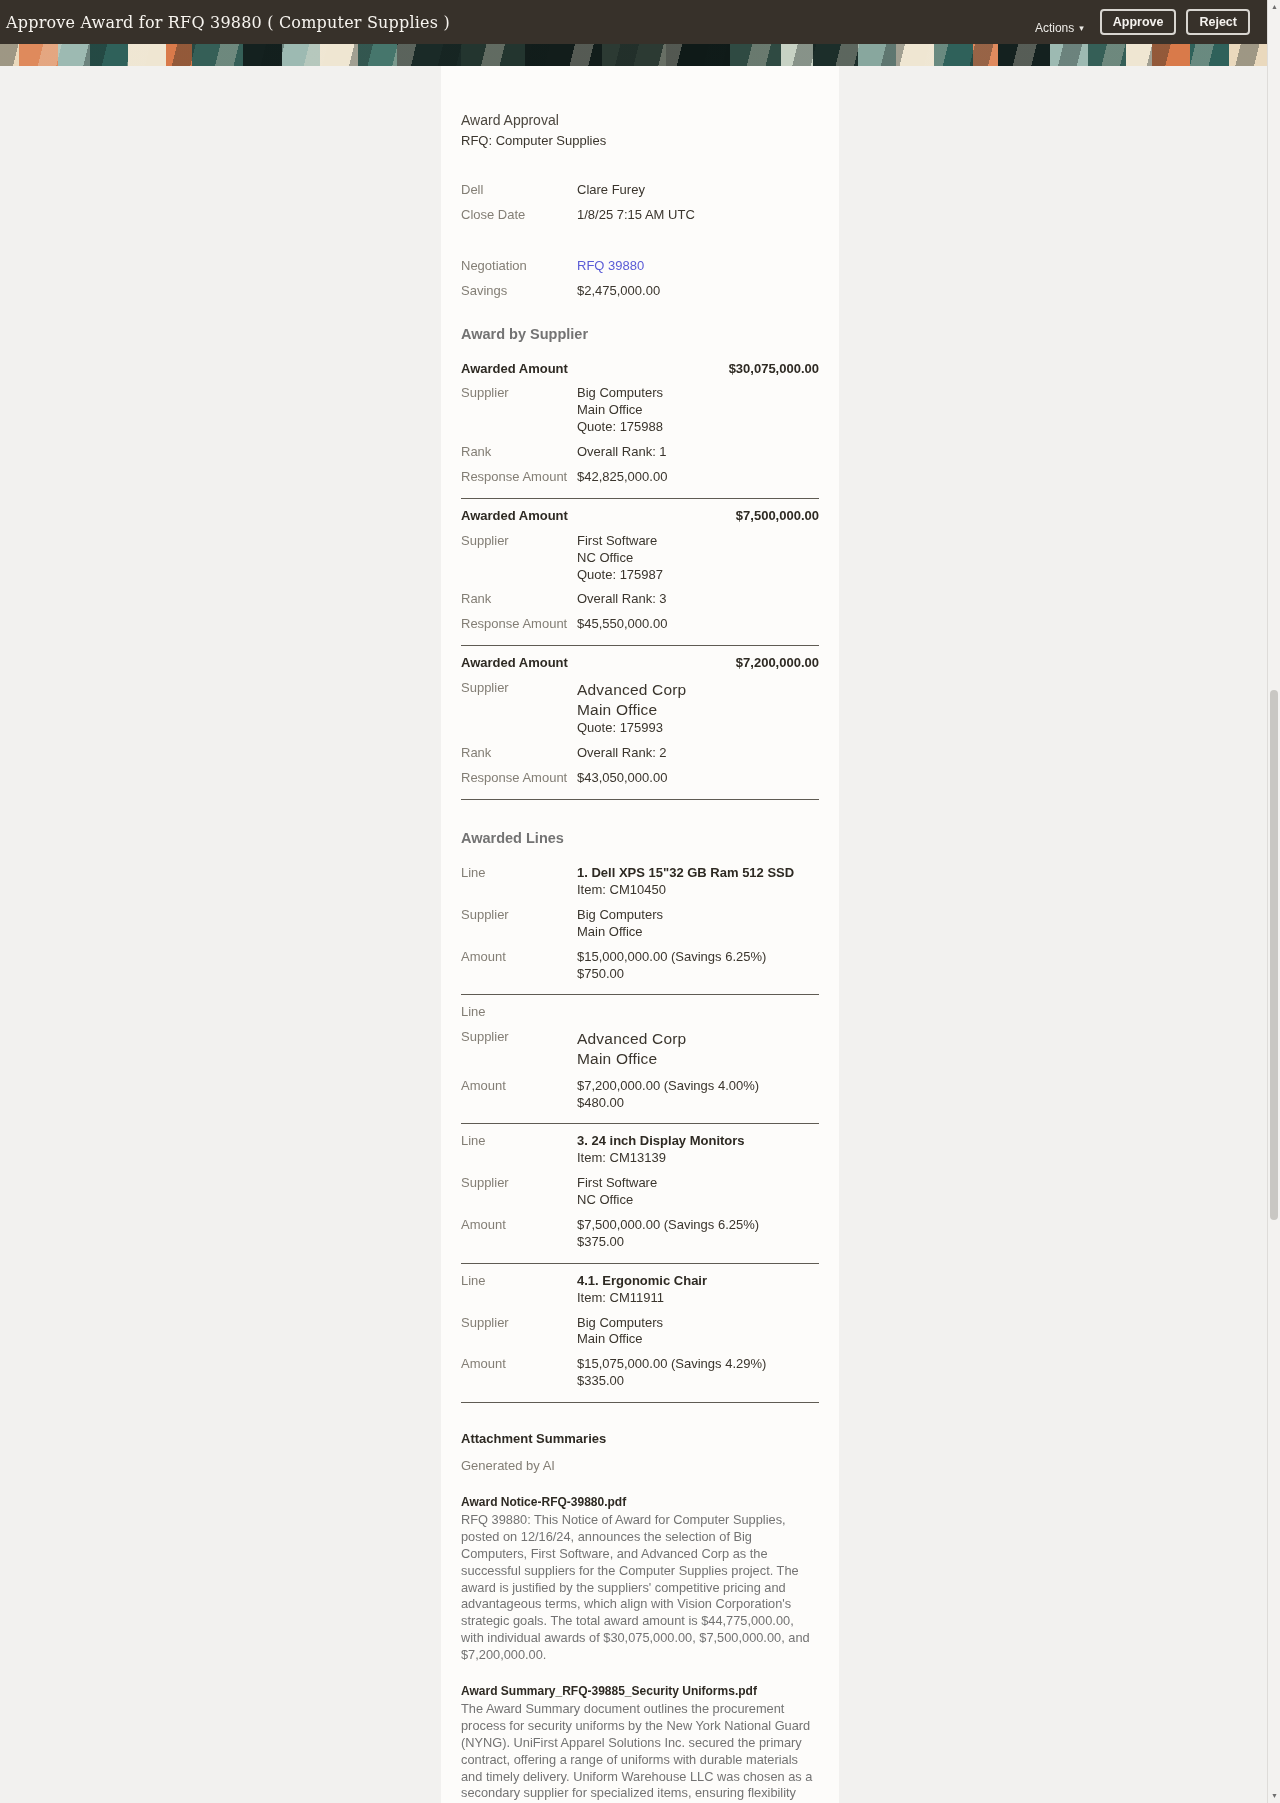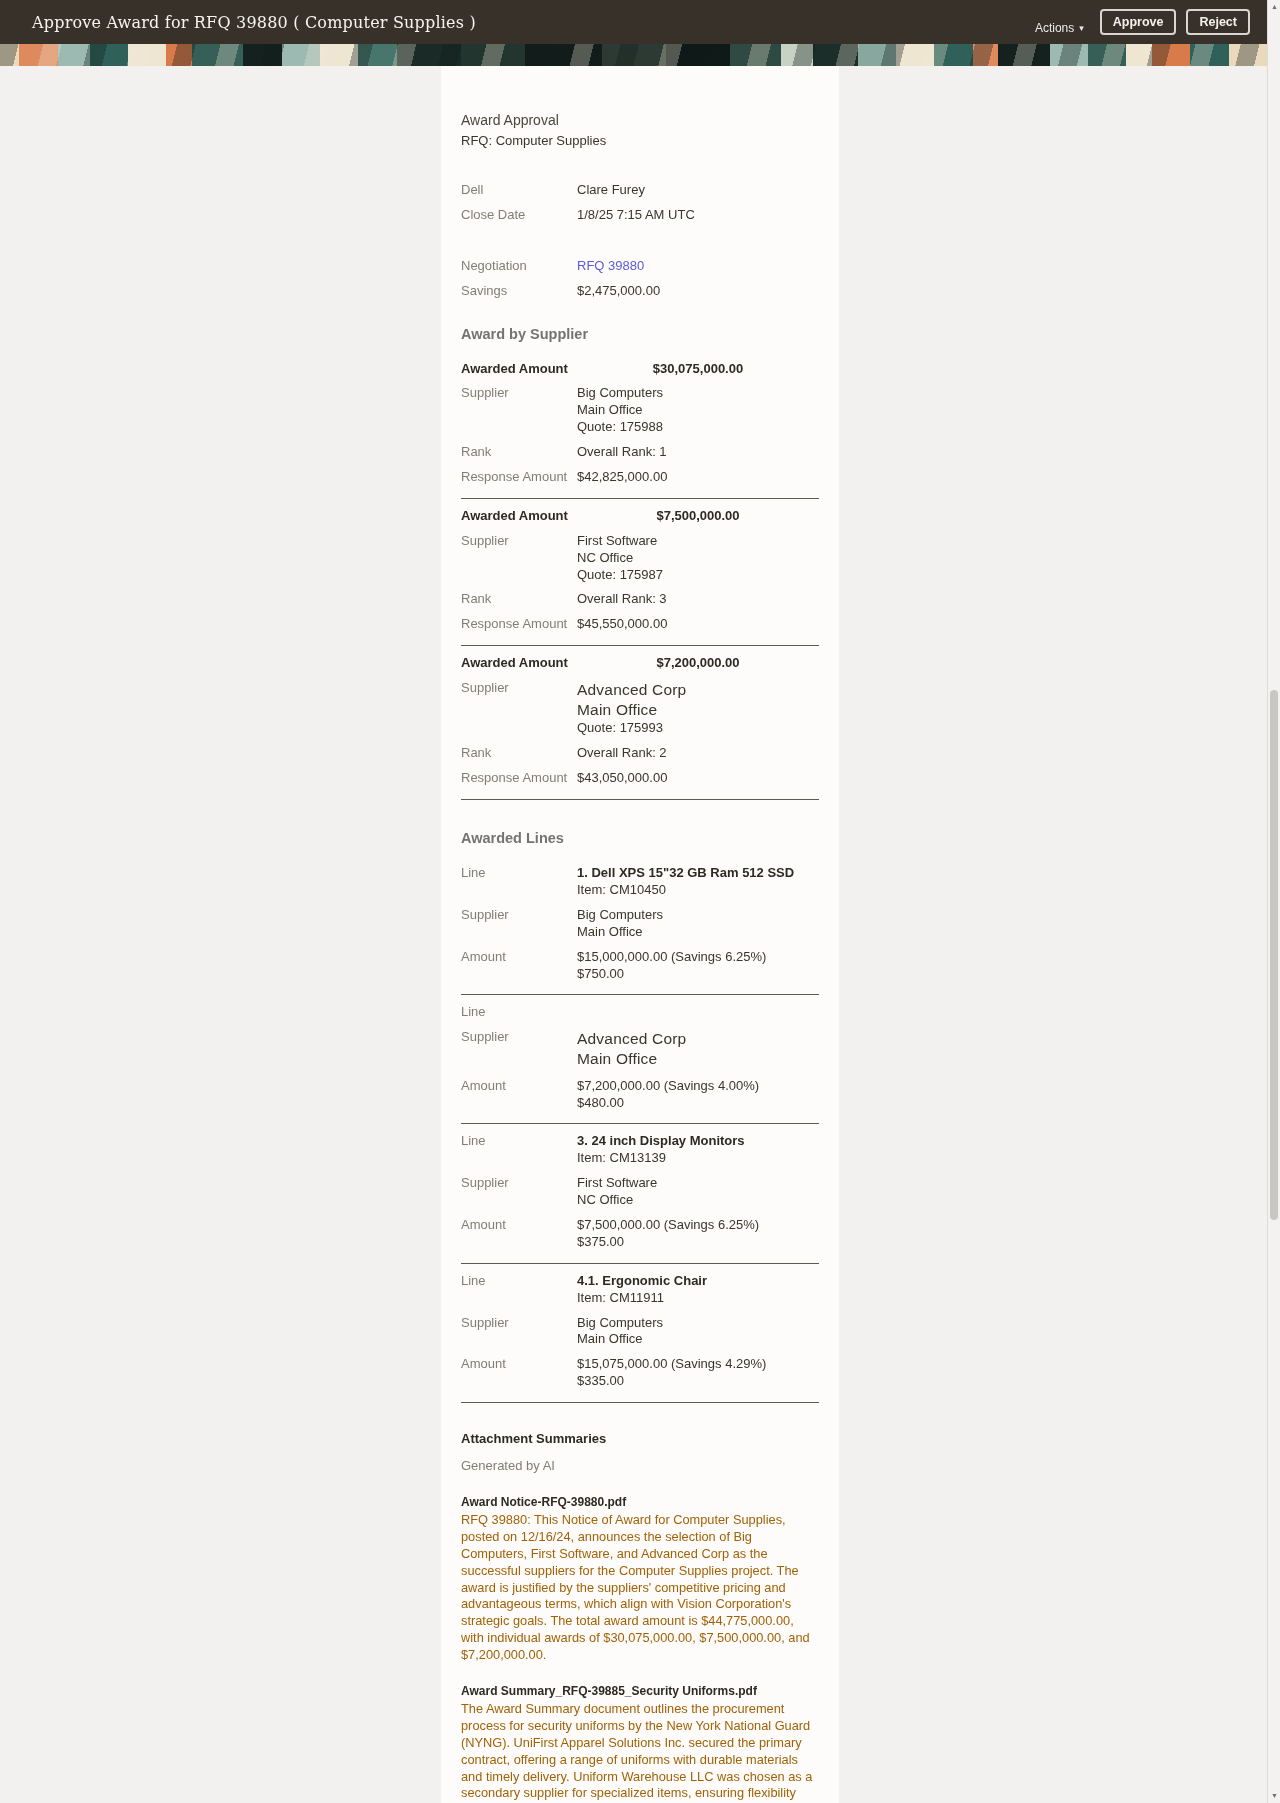--- a/index.html
+++ b/index.html
@@ -1,21 +1,21 @@
 <!DOCTYPE html>
 <html><head>
 <meta charset="utf-8">
 <style>
   * { margin:0; padding:0; box-sizing:border-box; }
   html,body { width:1280px; height:1803px; overflow:hidden; }
   body { font-family:"Liberation Sans", sans-serif; background:#f2f1ef; color:#3a352d; }
 
   
   .topbar { height:44px; background:#37312a; display:flex; align-items:center;
-            justify-content:space-between; padding:0 30px 0 32px; position:relative; }
+            justify-content:space-between; padding:0 30px 0 6px; position:relative; }
   .topbar-title { font-family:"DejaVu Serif","Liberation Serif",serif; font-size:16px;
                   color:#f7f4ef; letter-spacing:.2px; }
   .topbar-actions { display:flex; align-items:flex-end; gap:10px; }
   .actions-menu { color:#eceae6; font-size:12px; display:flex; align-items:center; gap:5px;
                   cursor:pointer; margin-right:6px; }
   .caret { font-size:9px; color:#eceae6; }
   .hdr-btn { background:transparent; border:2px solid #d9d6d1; border-radius:4px;
              color:#f5f2ee; font-family:"Liberation Sans",sans-serif; font-weight:bold;
              font-size:12.5px; padding:4px 11px; cursor:pointer; }
 
@@ -41,41 +41,41 @@
           padding:46px 20px 40px 20px; }
 
   .sec-label { font-size:14px; color:#4c473f; }
   .big-amount { font-size:24px; font-weight:bold; color:#2e2a23; margin-top:7px; }
   .rfq-line { font-size:13px; margin-top:5px; color:#3a352d; }
 
   .kv { display:flex; margin-top:8px; font-size:13px; line-height:1.3; }
   .kv .k { width:116px; flex:0 0 116px; color:#837e75; }
   .kv .v { flex:1; color:#3a352d; }
   .kv.amount-row .k { color:#2e2a23; font-weight:bold; }
-  .kv.amount-row .v { text-align:center; font-weight:bold; color:#2e2a23; }
+  .kv.amount-row .v { text-align:right; font-weight:bold; color:#2e2a23; }
 
   .gap-lg { height:26px; }
 
   .section-title { font-size:14.5px; font-weight:bold; color:#737373; }
 
   .supplier-block, .line-block { padding:9px 0 12px 0; }
   .supplier-block + .supplier-block, .line-block + .line-block { border-top:1px solid #5f5b53; }
   .blocks-wrap { border-bottom:1px solid #5f5b53; margin-top:10px; }
 
   .alt-font { font-size:15.5px; letter-spacing:.2px; }
 
   .line-title { font-weight:bold; color:#2e2a23; }
 
   .link { text-decoration:none; cursor:pointer; }
   .link-purple { color:#5a5bd6; }
 
   
   .muted { color:#837e75; }
   .att-file { font-size:12px; font-weight:bold; color:#2e2a23; margin-top:20px; }
-  .att-text { font-size:12.8px; color:#a16207; line-height:1.32; margin-top:3px; }
+  .att-text { font-size:12.8px; color:#737373; line-height:1.32; margin-top:3px; }
   .unavail-title { font-size:13px; font-weight:bold; color:#2e2a23; }
 
   
   .scrollbar { position:fixed; top:0; right:0; width:13px; height:1803px;
                background:#f3f2f0; border-left:1px solid #dedcd9; }
   .sb-arrow { width:13px; height:14px; font-size:7px; color:#6e6e6e; text-align:center;
               line-height:14px; cursor:pointer; }
   .sb-arrow.down { position:absolute; bottom:0; }
   .sb-thumb { position:absolute; top:690px; left:2px; width:8px; height:530px;
               background:#c9c7c3; border-radius:4px; cursor:pointer; }

